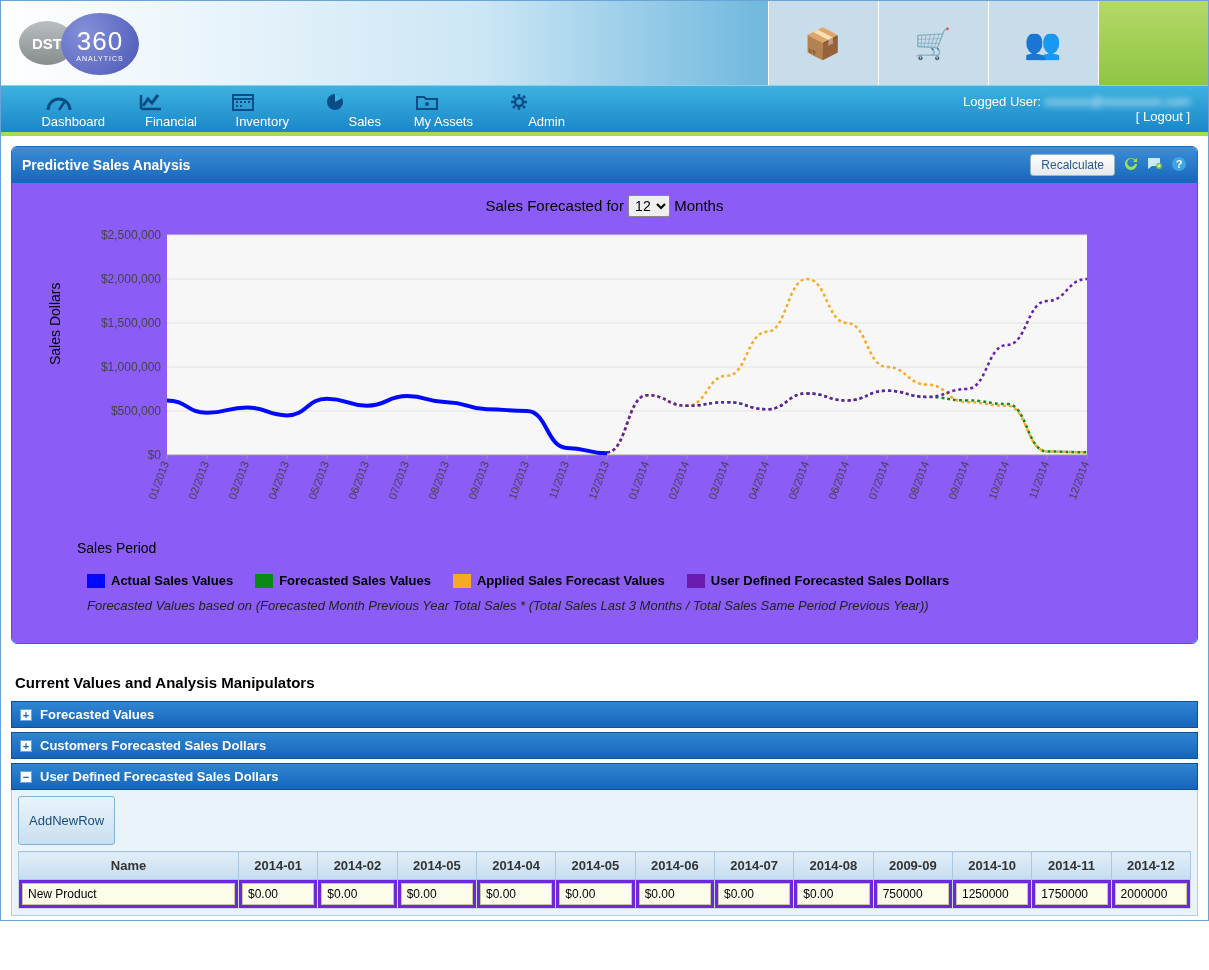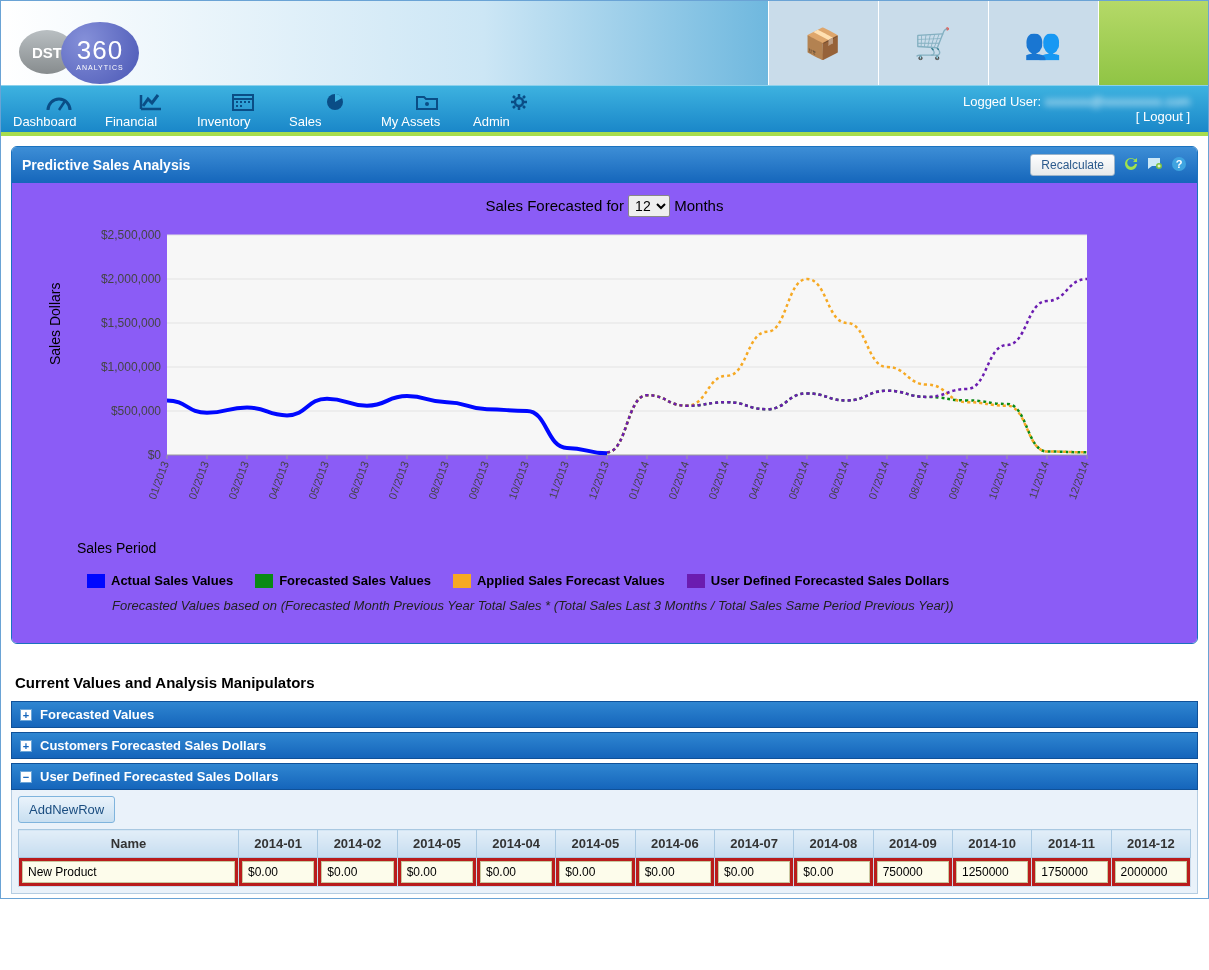--- a/index.html
+++ b/index.html
@@ -1,55 +1,55 @@
 <!DOCTYPE html>
 <html><head>
 <meta charset="utf-8">
 <style>
   * { box-sizing: border-box; margin: 0; padding: 0; }
   body { font-family: Arial, Helvetica, sans-serif; font-size: 13px; background: #fff; color: #000; border: 1px solid #6aa3d5; width: 1209px; }
   .header-band { height: 85px; background: linear-gradient(90deg, #fff 0%, #cce6f5 40%, #69b5dd 65%); position: relative; overflow: hidden; border-bottom: 1px solid #8bd1ec;}
-  .logo-area { position: absolute; left: 18px; top: 25px; width: 140px; height: 54px;}
+  .logo-area { position: absolute; left: 18px; top: 16px; width: 140px; height: 54px;}
   .logo-gray { position: absolute; width: 56px; height: 44px; background: linear-gradient(#b9bfc2,#878c8e); border-radius: 50%; top: 4px; left: 0; display:flex;align-items:center;justify-content:center;color:#fff;font-weight:bold;font-size:15px;}
   .logo-blue { position: absolute; width: 78px; height: 62px; background: radial-gradient(circle at 30% 30%, #8590d9, #4a57b5); border-radius: 50%; top: -4px; left: 42px; display:flex;flex-direction:column;align-items:center;justify-content:center;}
   .logo-blue .big { color:#fff; font-weight:normal; font-size:26px; letter-spacing:1px;}
   .logo-blue .small { color:#fff; font-size:7px; letter-spacing:1px; margin-top:-2px;}
   .banner-imgs { position:absolute; right:0; top:0; height:85px; width:440px; display:flex; }
   .bimg { flex:1; background:#c9dcea; border-left:1px solid #fff; display:flex;align-items:center;justify-content:center;font-size:30px;color:#6d92b1;}
   .bimg.last{ background:linear-gradient(#b5d968,#8fc444);}
   .navbar { height: 50px; background: linear-gradient(#3db2e0, #1a87c9); display:flex; align-items:center; color:#fff; padding: 0 12px; position:relative; border-bottom:4px solid #a7dd4d;}
-  .nav-item { width: 92px; text-align:left; cursor:pointer; font-size:13px; padding-top:2px;}
+  .nav-item { width: 92px; text-align:right; cursor:pointer; font-size:13px; padding-top:2px;}
   .nav-item svg{display:block;margin:0 auto 2px auto;}
   .nav-right { margin-left:auto; text-align:right; font-size:13px; padding-right:6px;}
   .nav-right a{ color:#fff; text-decoration:none;}
   .nav-right .blurred{ filter: blur(3px); }
   .main-panel { margin:10px; border:1px solid #1a72bf; border-radius:6px; overflow:hidden; box-shadow: inset 0 0 0 1px #cfdce6;}
   .panel-header { background: linear-gradient(#3d8ed6,#1566bb); color:#fff; padding:7px 10px; display:flex; align-items:center;}
   .panel-header .title{ font-weight:bold; font-size:14px;}
   .panel-header .tools{ margin-left:auto; display:flex; align-items:center; gap:8px;justify-content:center;}
   .btn-recalc{ background: linear-gradient(#fefefe,#e6e9eb); border:1px solid #9bb3c9; border-radius:3px; padding:3px 10px; font-size:12px; cursor:pointer; color:#2b5a8c;}
   .panel-body{ padding: 12px 25px 30px 25px; background:#8b5cf6;}
   .forecast-controls{ text-align:center; font-size:15px; margin-bottom:8px;}
   .forecast-controls select{ font-size:14px; border:1px solid #888; border-radius:2px; padding:1px 2px;}
   .chart-wrap{ position:relative; height:330px; margin-left:40px;}
   .ylabel{ position:absolute; left:-30px; top:140px; transform:rotate(-90deg); transform-origin:left top; font-size:14px;}
   .xlabel{ text-align:left; font-size:14px; margin-top:20px;}
   .legend{ margin:18px 0 10px 50px; display:flex; flex-wrap:wrap; gap:22px; font-size:13px; font-weight:bold;}
   .legend-item{ display:flex; align-items:center; gap:6px;}
   .swatch{ width:18px; height:14px;}
-  .formula{ font-style:italic; font-size:13px; margin-left:75px; color:#222;}
+  .formula{ font-style:italic; font-size:13px; margin-left:50px; color:#222;}
   .section-title{ font-weight:bold; font-size:15px; margin:30px 10px 10px 14px;}
   .accordion{ margin:0 10px 4px 10px;}
   .acc-header{ background:linear-gradient(#2f86d1,#1565bb); color:#fff; font-weight:bold; padding:5px 8px; border:1px solid #0f5199; cursor:pointer; display:flex; align-items:center; gap:8px; font-size:13px;}
   .acc-toggle{ width:12px; height:12px; background:#fff; color:#1565bb; font-size:11px; line-height:11px; text-align:center; font-weight:bold; border:1px solid #6ca5d7;}
   .acc-body{ border:1px solid #b5cde2; border-top:none; padding:6px; background:#eaf2fa;}
-  .btn-addrow{ background:linear-gradient(#eaf3fb,#c8dff1); border:1px solid #7fb4dd; border-radius:3px; padding:5px 10px; font-size:13px; cursor:pointer; color:#1a4d80;}
+  .btn-addrow{ background:linear-gradient(#eaf3fb,#c8dff1); border:1px solid #7fb4dd; border-radius:3px; padding:16px 10px; font-size:13px; cursor:pointer; color:#1a4d80;}
   table.data{ width:100%; border-collapse:collapse; margin-top:6px;padding-left:28px;}
   table.data th{ background:linear-gradient(#e2eef8,#c6ddf0); border:1px solid #a9c8e1; padding:6px 4px; font-weight:bold; font-size:13px; color:#333;}
-  table.data td{ border:1px solid #c9dbec; padding:3px; background:#b91c1c;}
+  table.data td{ border:1px solid #c9dbec; padding:3px; background:#6d28d9;}
   table.data input{ width:100%; border:1px solid #c8c8a0; background:#fdfceb; padding:3px 5px; font-size:12px;}
   .tool-icon{cursor:pointer;}
 </style>
 </head>
 <body>
 
 <div class="header-band">
   <div class="logo-area">
     <div class="logo-gray">DST</div>
     <div class="logo-blue">
@@ -262,21 +262,21 @@
             <tr>
               <th style="width:220px">Name</th>
               <th>2014-01</th>
               <th>2014-02</th>
               <th>2014-05</th>
               <th>2014-04</th>
               <th>2014-05</th>
               <th>2014-06</th>
               <th>2014-07</th>
               <th>2014-08</th>
-              <th>2014-09</th>
+              <th>2009-09</th>
               <th>2014-10</th>
               <th>2014-11</th>
               <th>2014-12</th>
             </tr>
           </thead>
           <tbody>
             <tr>
               <td><input value="New Product" style=""></td>
               <td><input value="$0.00" style=""></td>
               <td><input value="$0.00" style=""></td>

